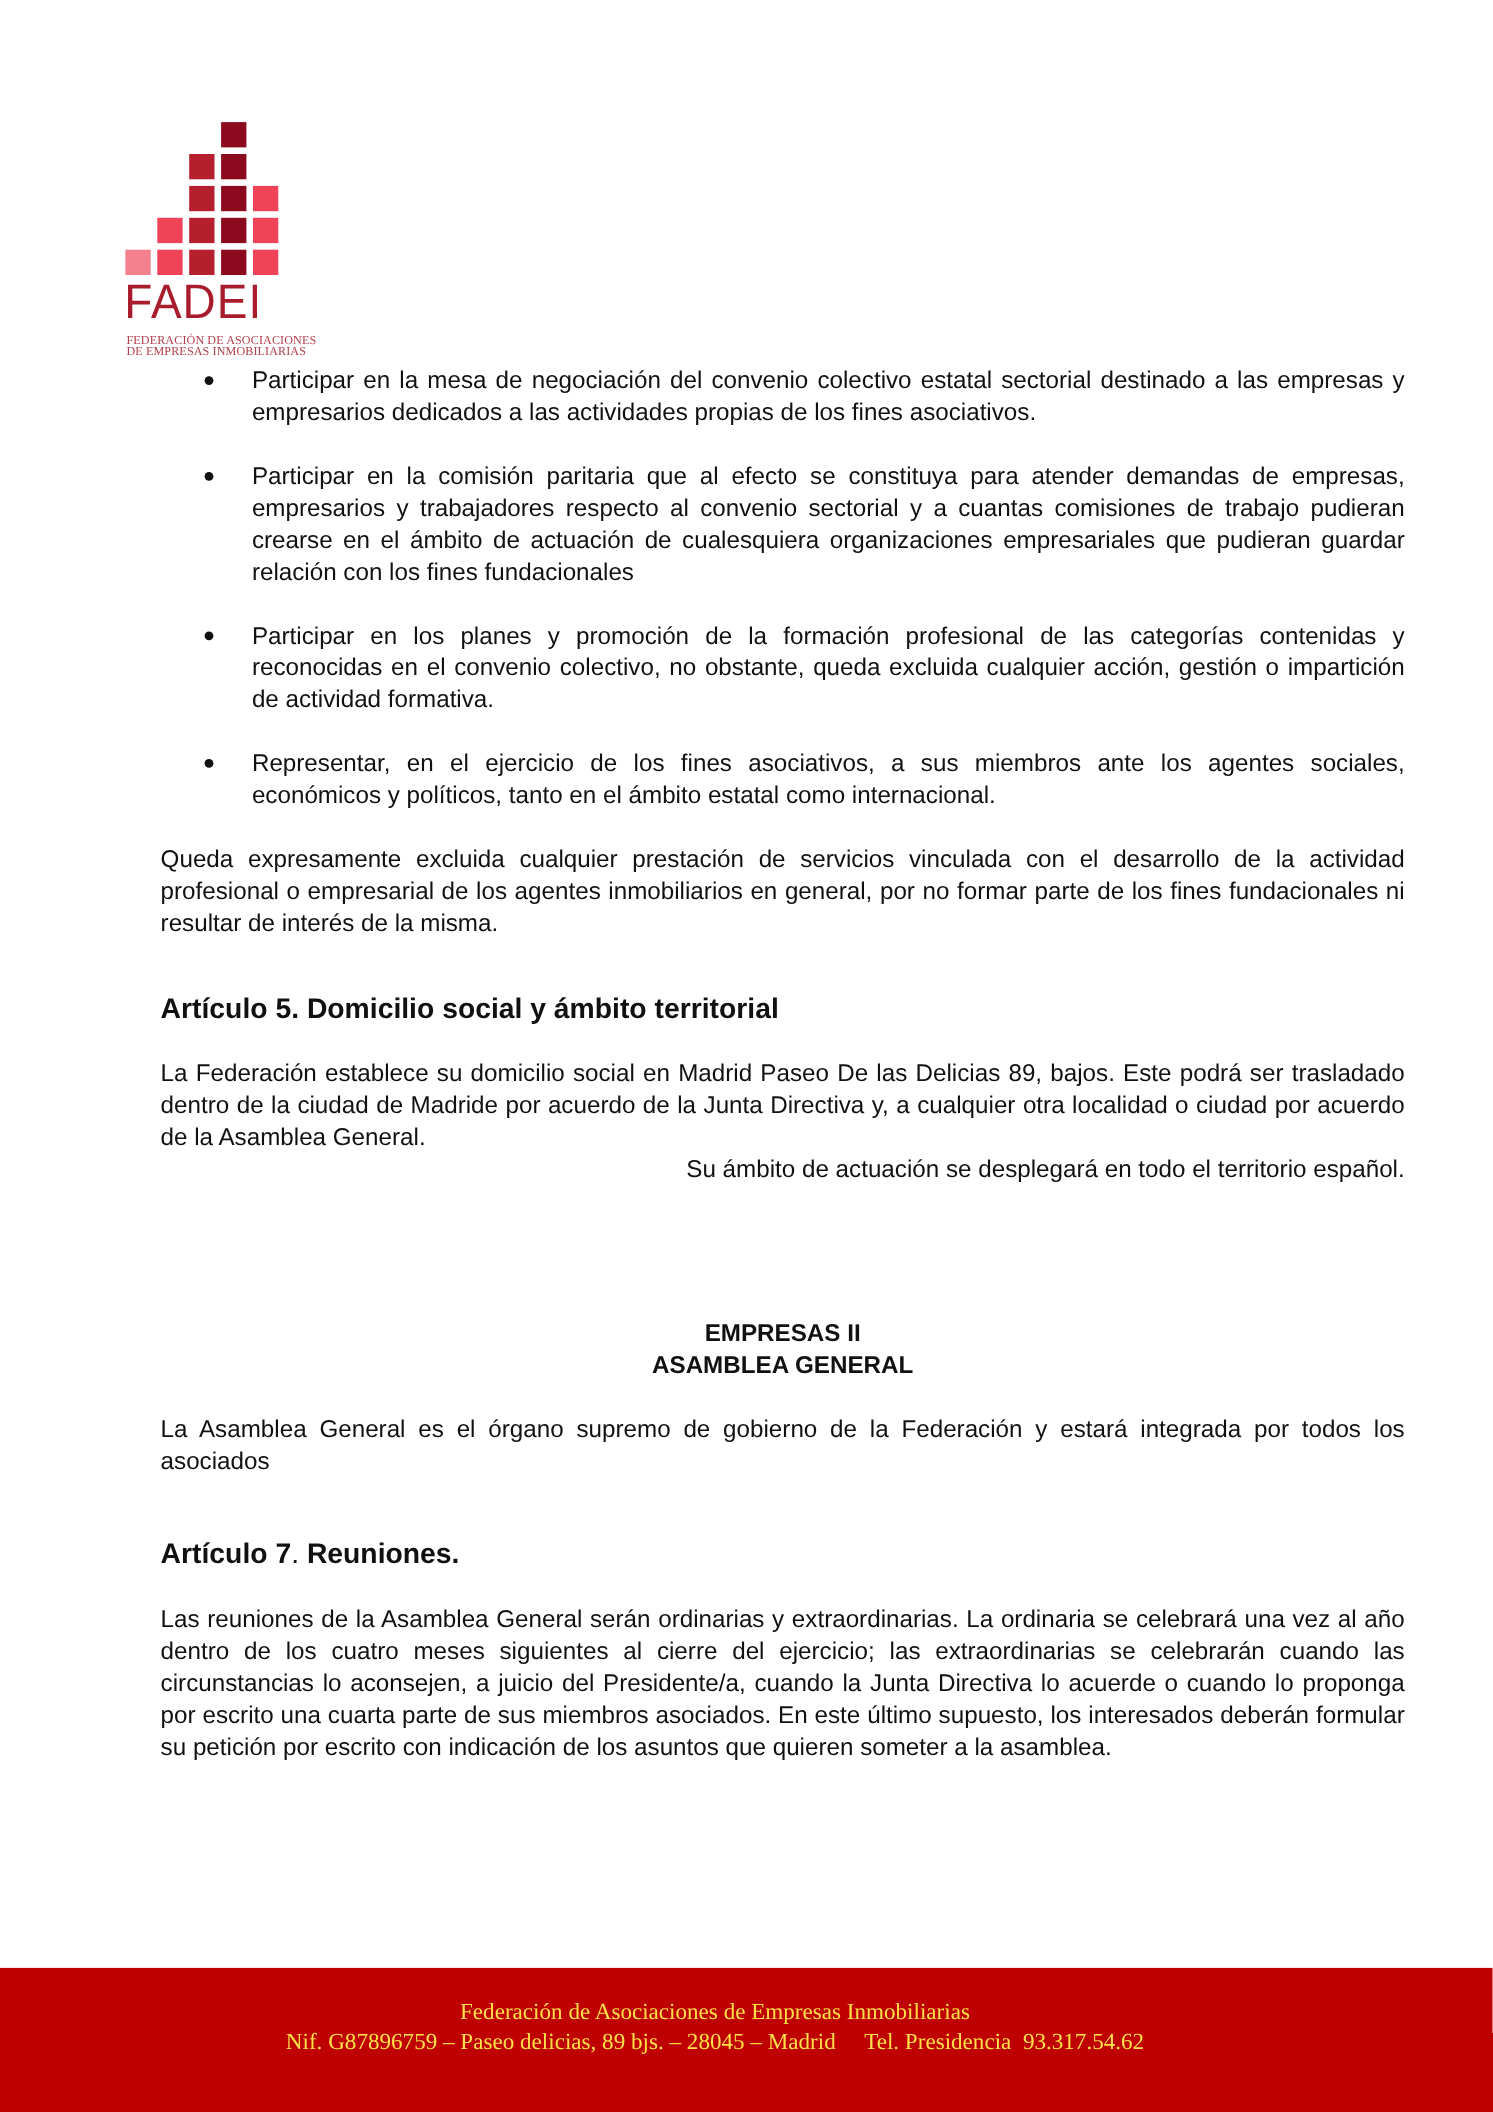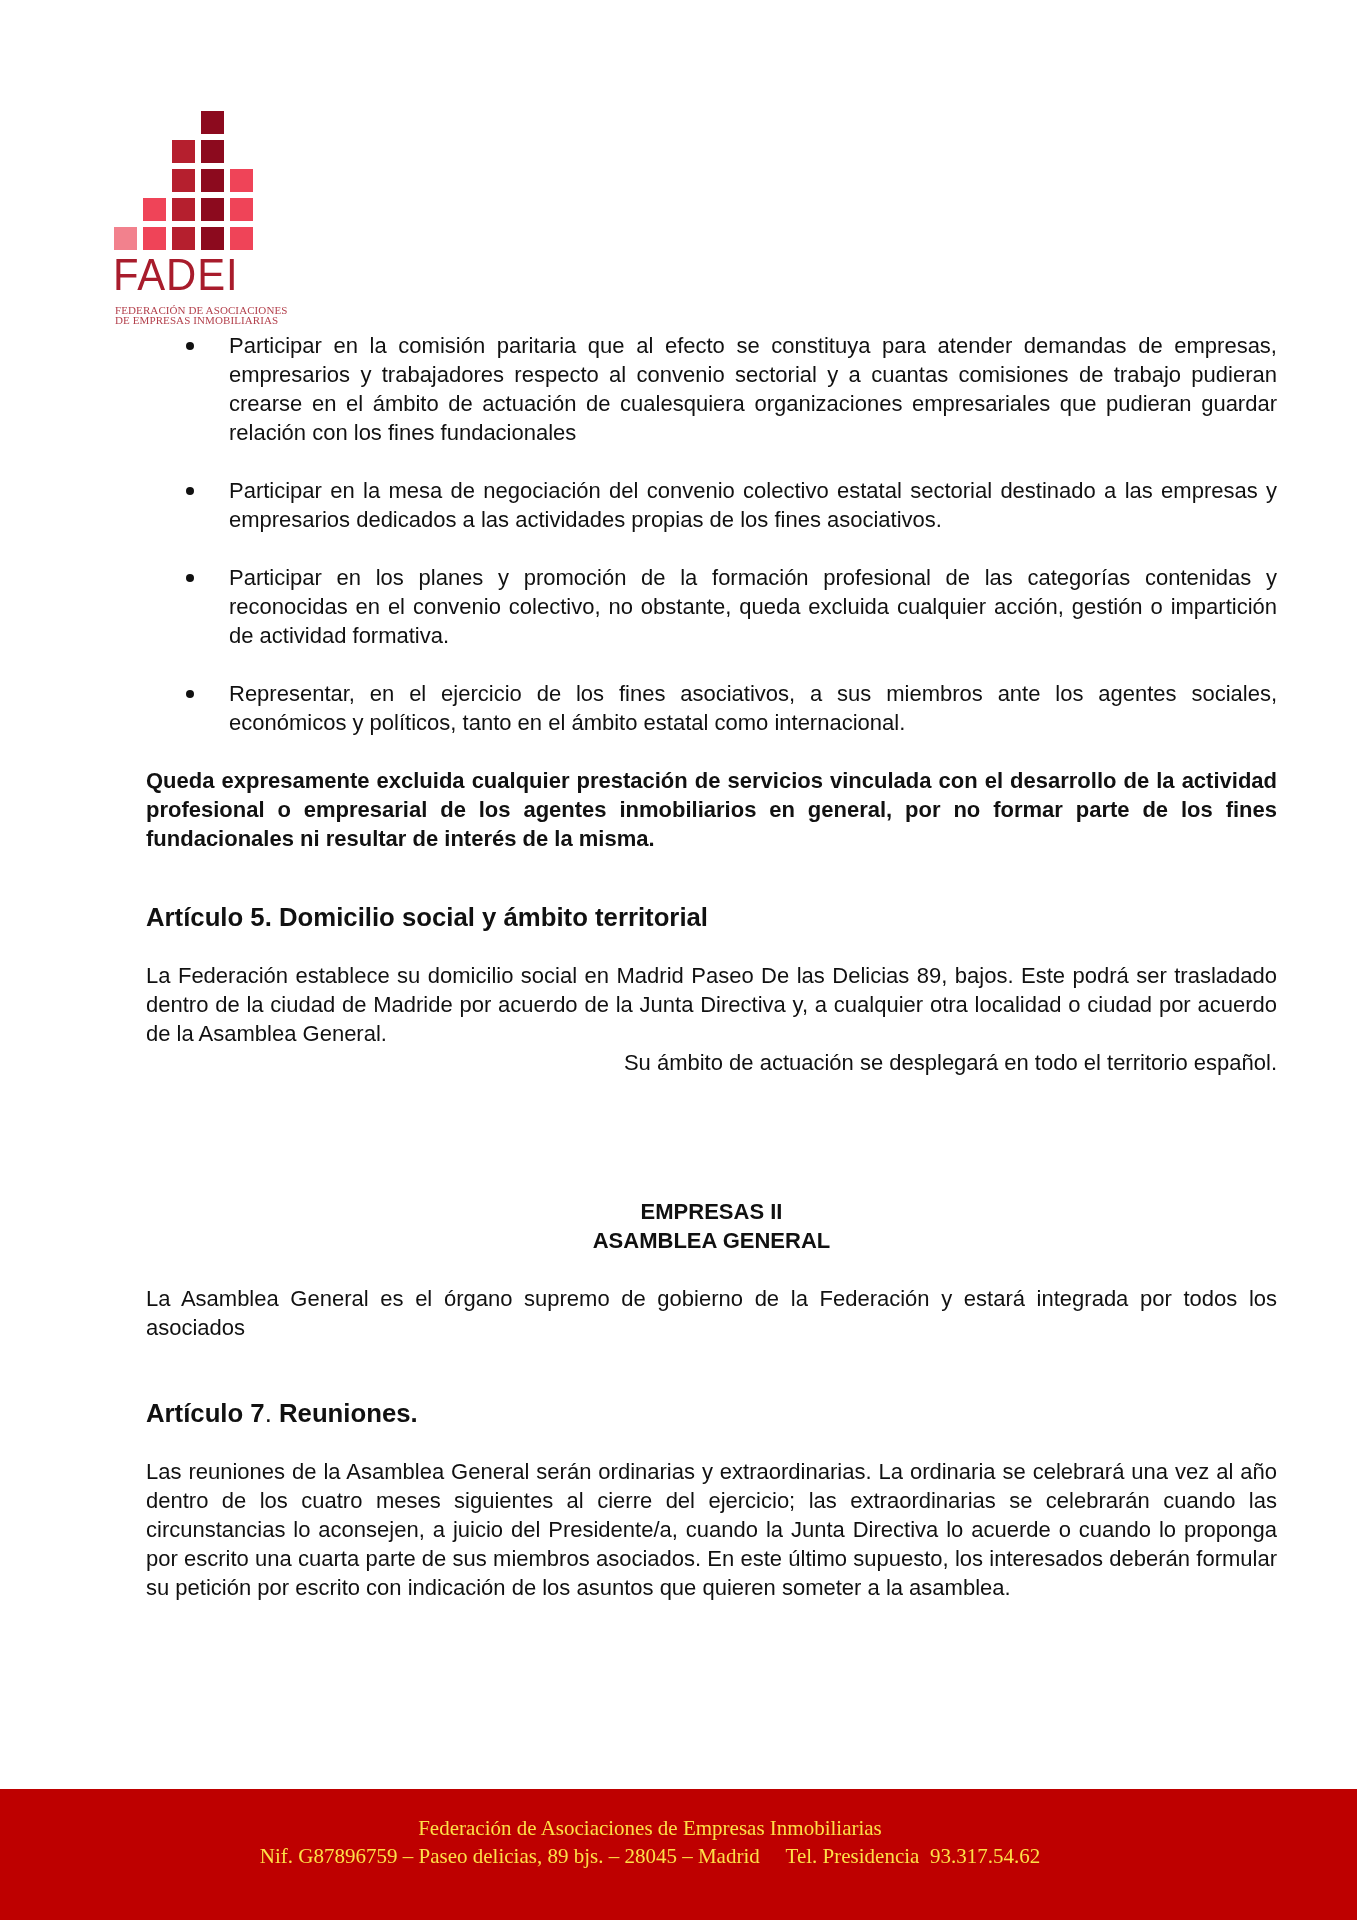--- a/index.html
+++ b/index.html
@@ -85,21 +85,21 @@
       top: 11px;
       width: 8px;
       height: 8px;
       border-radius: 50%;
       background: #111111;
     }
     p {
       margin: 0;
       text-align: justify;
     }
-    .para-queda { margin-top: 0; font-weight: bold; }
+    .para-queda { margin-top: 0; }
     .heading {
       font-weight: 700;
       margin: 0;
     }
     .heading .thin { font-weight: 400; }
     .h-art5 { margin-top: 50px; }
     .p-fed { margin-top: 29px; }
     .p-fed .line-last { display: block; text-align: right; margin-left: 44px; }
     .chapter {
       text-align: center;
@@ -159,25 +159,25 @@
     </div>
   <div class="logo-word">FADEI</div>
   <div class="logo-sub l1">FEDERACIÓN DE ASOCIACIONES</div>
   <div class="logo-sub l2">DE EMPRESAS INMOBILIARIAS</div>
 </div>
 
 <div class="content">
   <ul class="bullet-list">
     <li class="bullet-item">
       <span class="bullet-dot"></span>
+      <span>Participar en la mesa de negociación del convenio colectivo estatal sectorial destinado a las empresas y empresarios dedicados a las actividades propias de los fines asociativos.</span>
+    </li>
+    <li class="bullet-item">
+      <span class="bullet-dot"></span>
       <span>Participar en la comisión paritaria que al efecto se constituya para atender demandas de empresas, empresarios y trabajadores respecto al convenio sectorial y a cuantas comisiones de trabajo pudieran crearse en el ámbito de actuación de cualesquiera organizaciones empresariales que pudieran guardar relación con los fines fundacionales</span>
-    </li>
-    <li class="bullet-item">
-      <span class="bullet-dot"></span>
-      <span>Participar en la mesa de negociación del convenio colectivo estatal sectorial destinado a las empresas y empresarios dedicados a las actividades propias de los fines asociativos.</span>
     </li>
     <li class="bullet-item">
       <span class="bullet-dot"></span>
       <span>Participar en los planes y promoción de la formación profesional de las categorías contenidas y reconocidas en el convenio colectivo, no obstante, queda excluida cualquier acción, gestión o impartición de actividad formativa.</span>
     </li>
     <li class="bullet-item">
       <span class="bullet-dot"></span>
       <span>Representar, en el ejercicio de los fines asociativos, a sus miembros ante los agentes sociales, económicos y políticos, tanto en el ámbito estatal como internacional.</span>
     </li>
   </ul>

